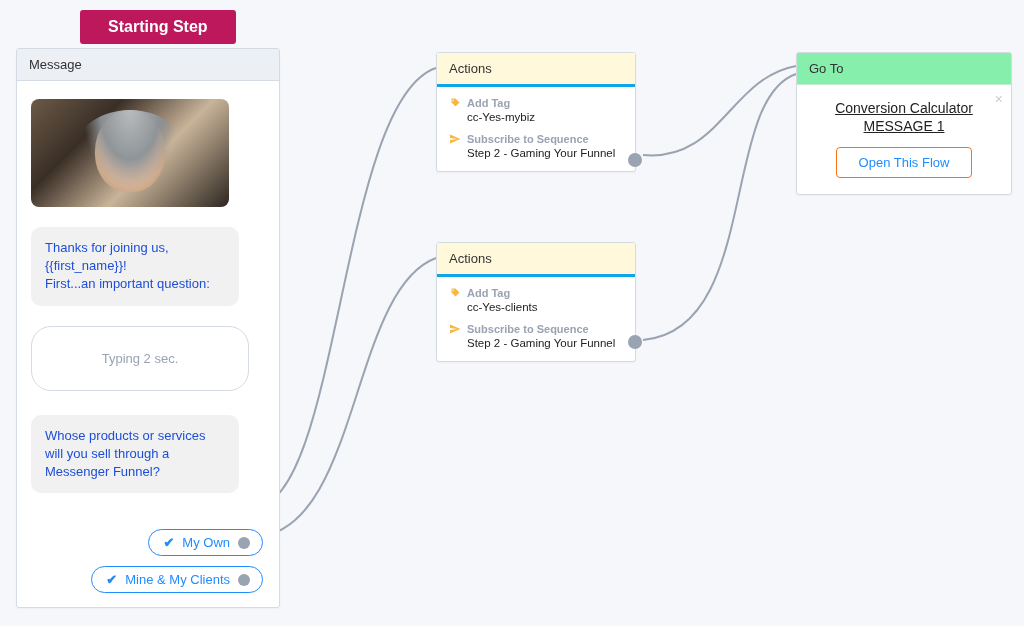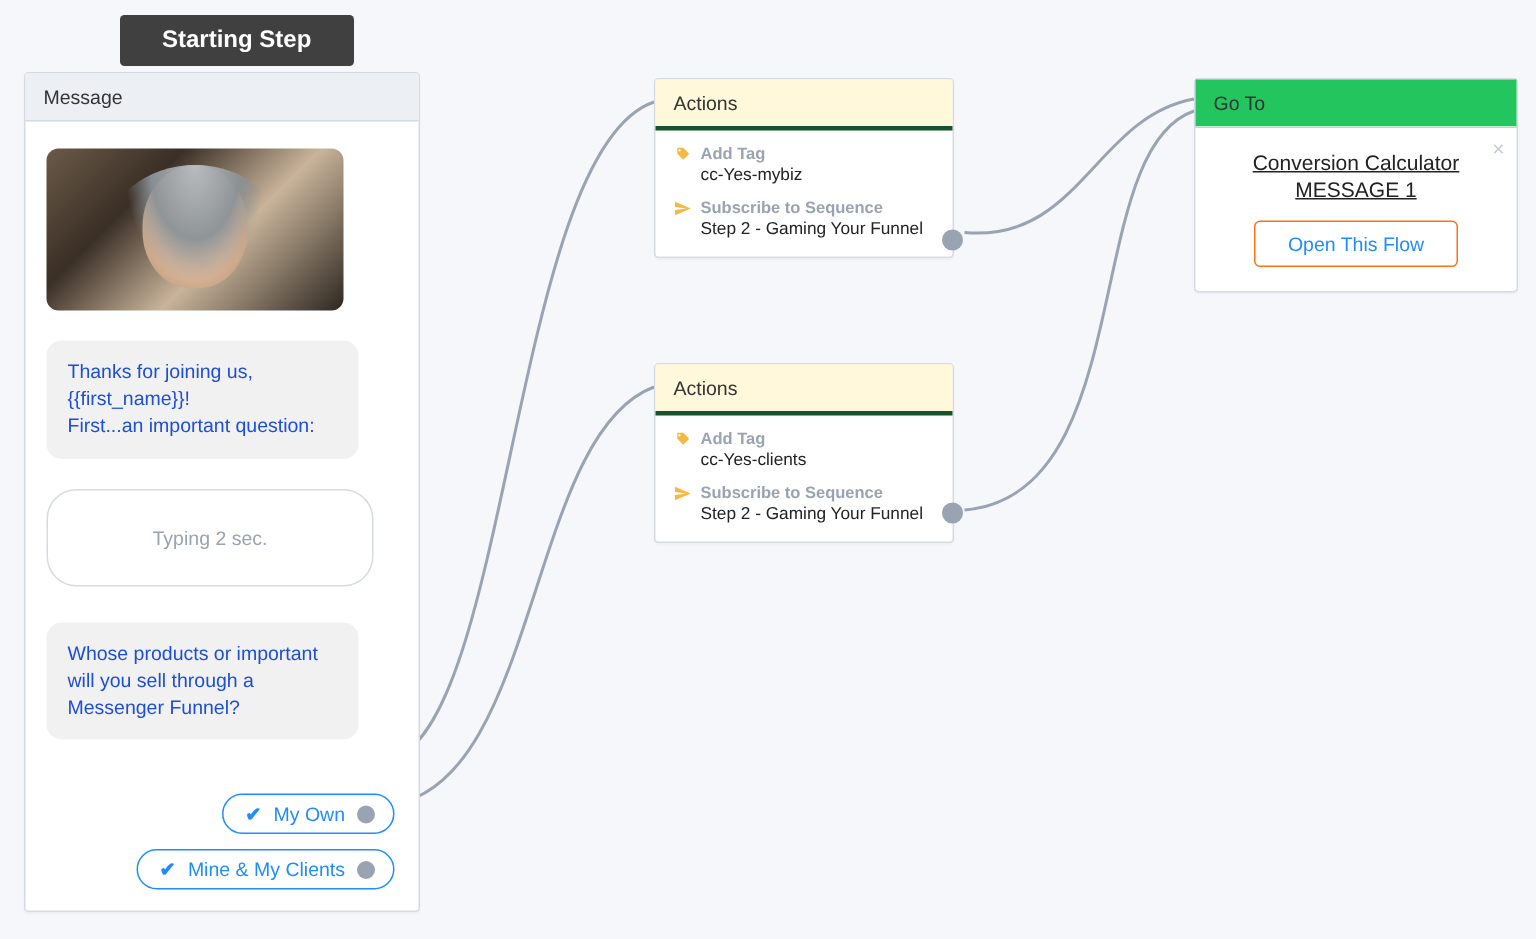--- a/index.html
+++ b/index.html
@@ -13,21 +13,21 @@
   }
   .canvas {
     position: relative;
     width: 100%;
     height: 100%;
   }
   
   .starting-badge {
     position: absolute;
     left: 80px; top: 10px;
-    background: #404040;
+    background: #be185d;
     color: #fff;
     font-weight: 600;
     font-size: 16px;
     padding: 8px 28px;
     border-radius: 3px;
   }
   
   .card {
     position: absolute;
     background: #fff;
@@ -121,21 +121,21 @@
     background:#9aa3b2;
   }
   
   .actions-card {
     width: 200px;
   }
   .ac1 { left: 436px; top: 52px; }
   .ac2 { left: 436px; top: 242px; }
   .actions-card .card-header {
     background: #fff8db;
-    border-bottom: 3px solid #14532d;
+    border-bottom: 3px solid #0ea5e9;
     color:#333;
   }
   .action-body { padding: 10px 12px 12px 12px; }
   .action-row { margin-bottom: 10px; }
   .action-row:last-child { margin-bottom: 0; }
   .action-title {
     font-size: 11px;
     color: #9aa3b2;
     display:flex;
     align-items:center;
@@ -160,21 +160,21 @@
     background:#9aa3b2;
   }
   .ac1 .out-port { top: 100px; }
   .ac2 .out-port { top: 92px; }
   
   .goto-card {
     left: 796px; top: 52px;
     width: 216px;
   }
   .goto-card .card-header {
-    background: #22c55e;
+    background: #86efac;
     border-bottom: 1px solid #c6e9d4;
   }
   .goto-body {
     padding: 14px 10px 16px;
     position:relative;
     text-align:center;
   }
   .goto-close {
     position:absolute; right:8px; top:6px;
     color:#c6ccd6; font-size:14px;
@@ -232,21 +232,21 @@
       <div class="avatar"></div>
 
       <div class="bubble">
         <span>Thanks for joining us,</span><br>
         <span>{{first_name}}!</span><br>
         <span>First...an important question:</span>
       </div>
 
       <div class="typing-pill">Typing 2 sec.</div>
 
-      <div class="bubble">Whose products or important will you sell through a Messenger Funnel?</div>
+      <div class="bubble">Whose products or services will you sell through a Messenger Funnel?</div>
 
       <div class="quick-replies">
         <div class="qr">
           <span class="check">✔</span>
           <span>My Own</span>
           <span class="dot"></span>
         </div>
         <div class="qr">
           <span class="check">✔</span>
           <span>Mine &amp; My Clients</span>

